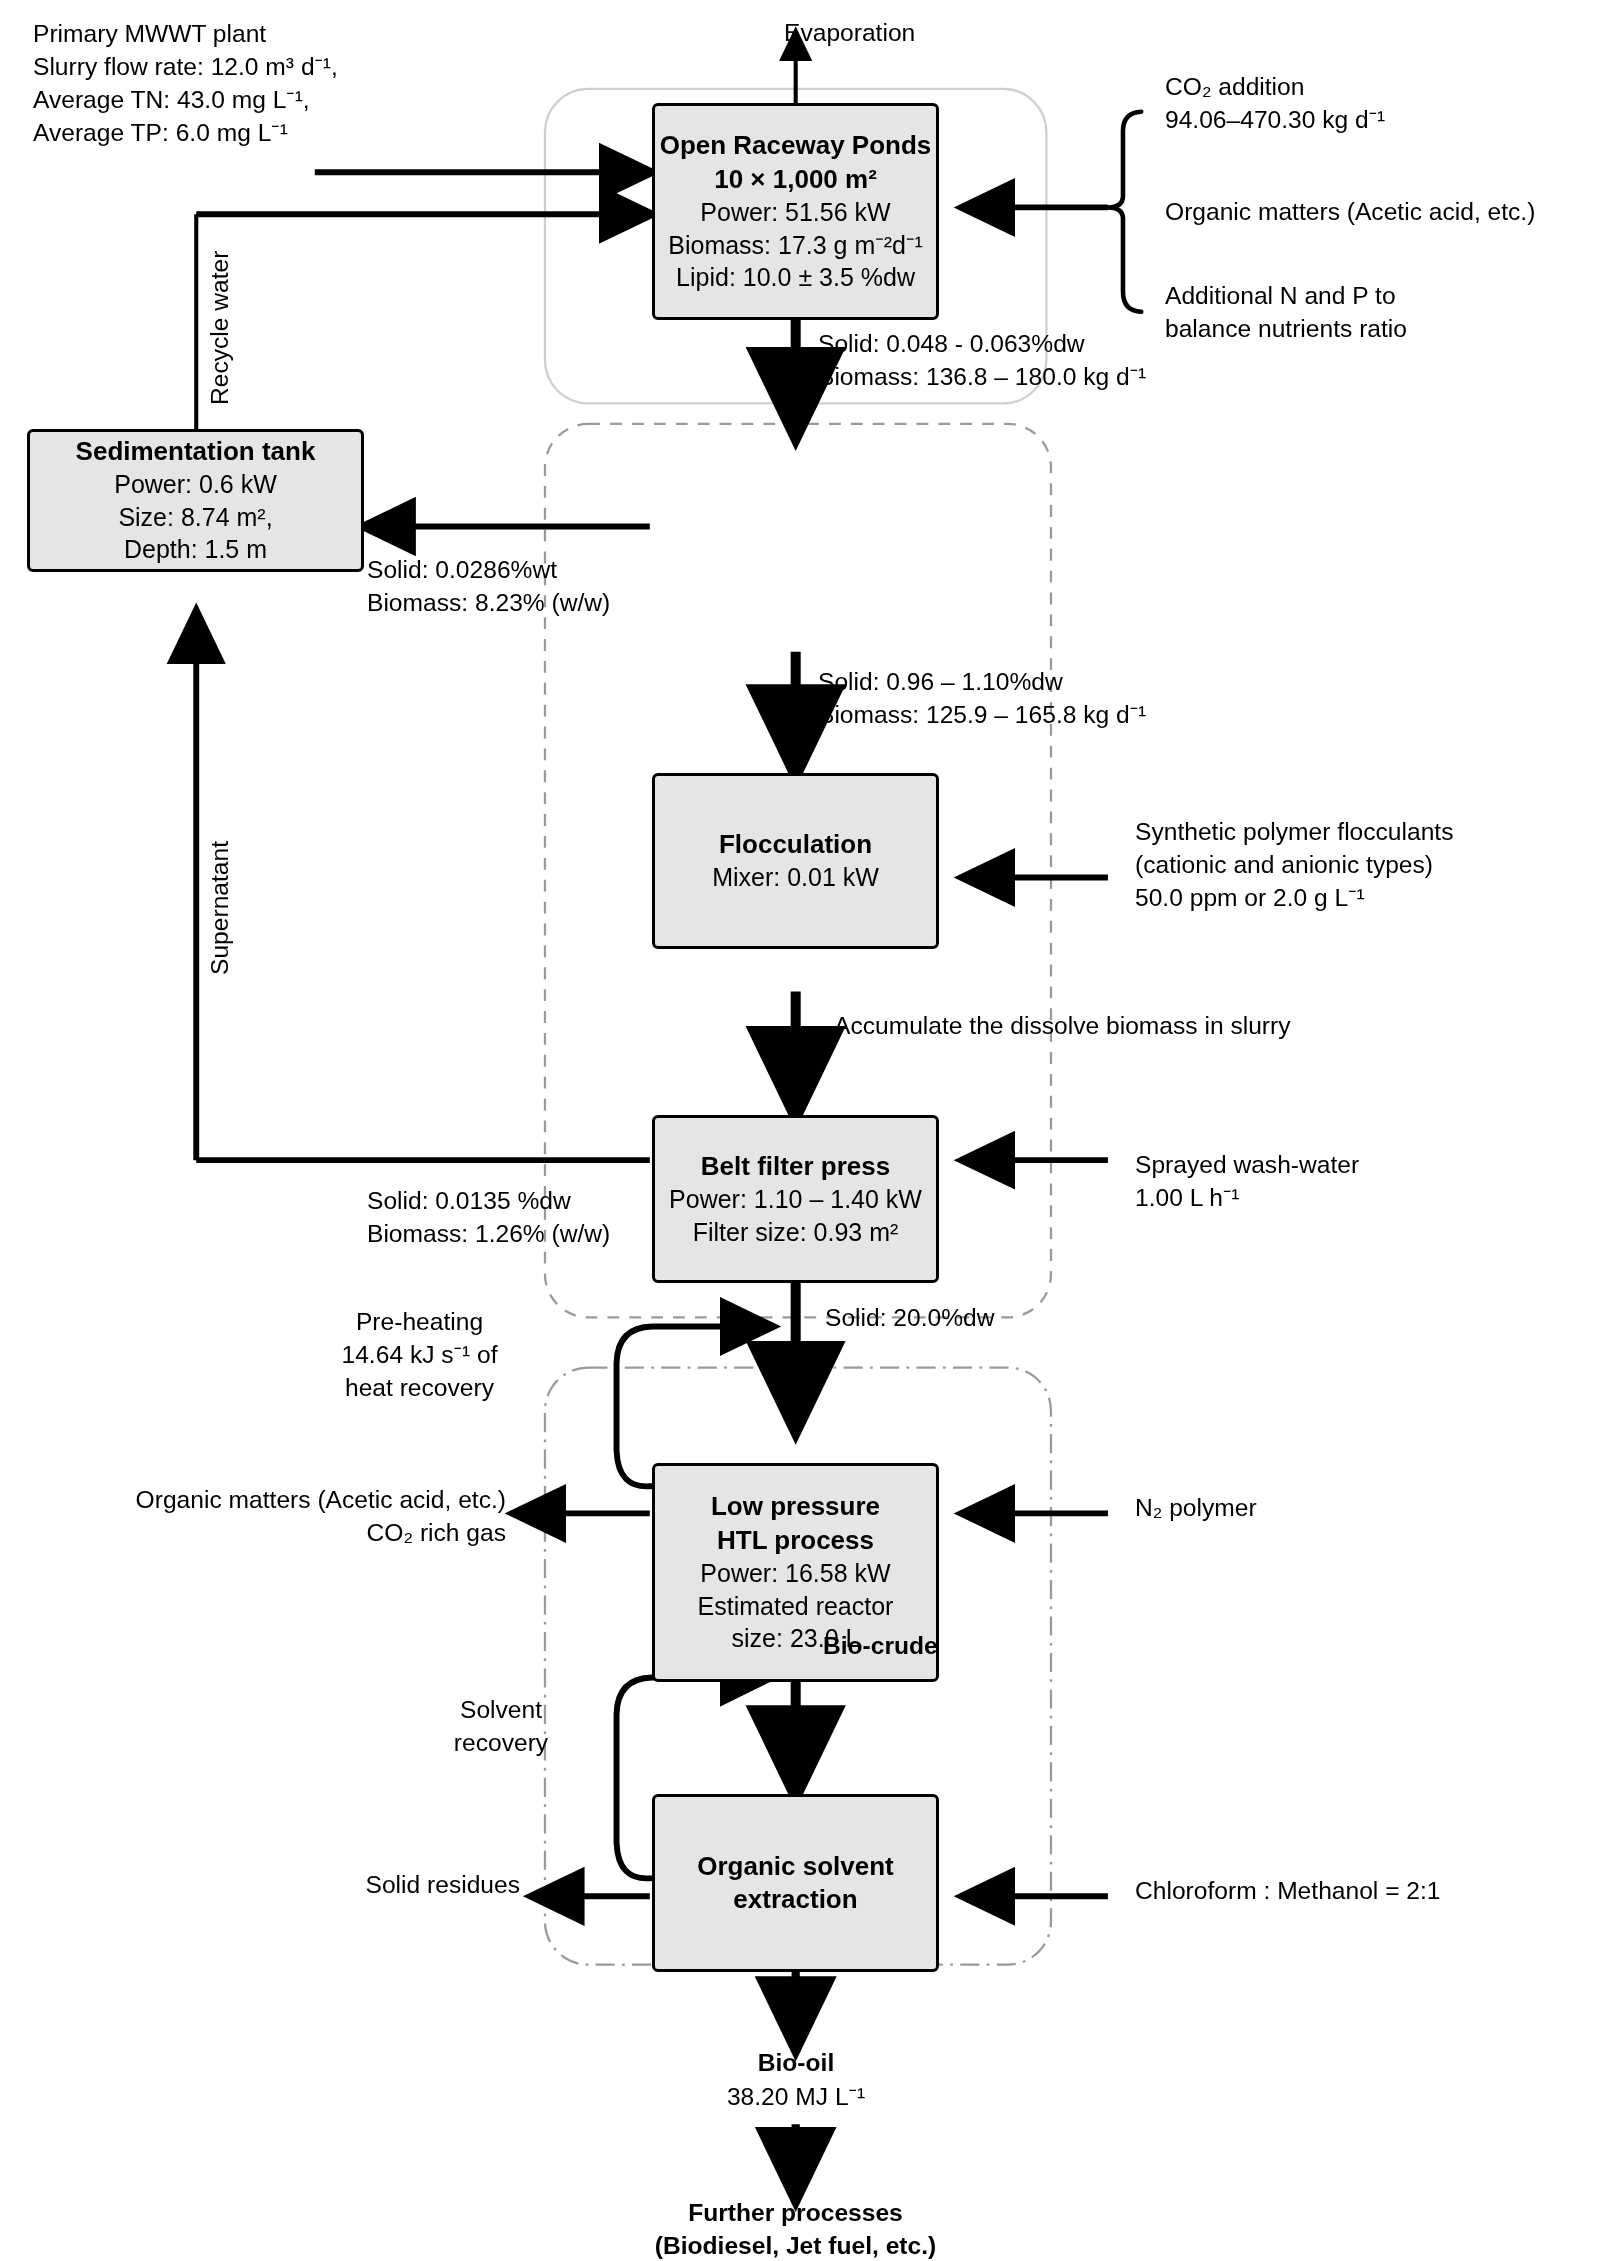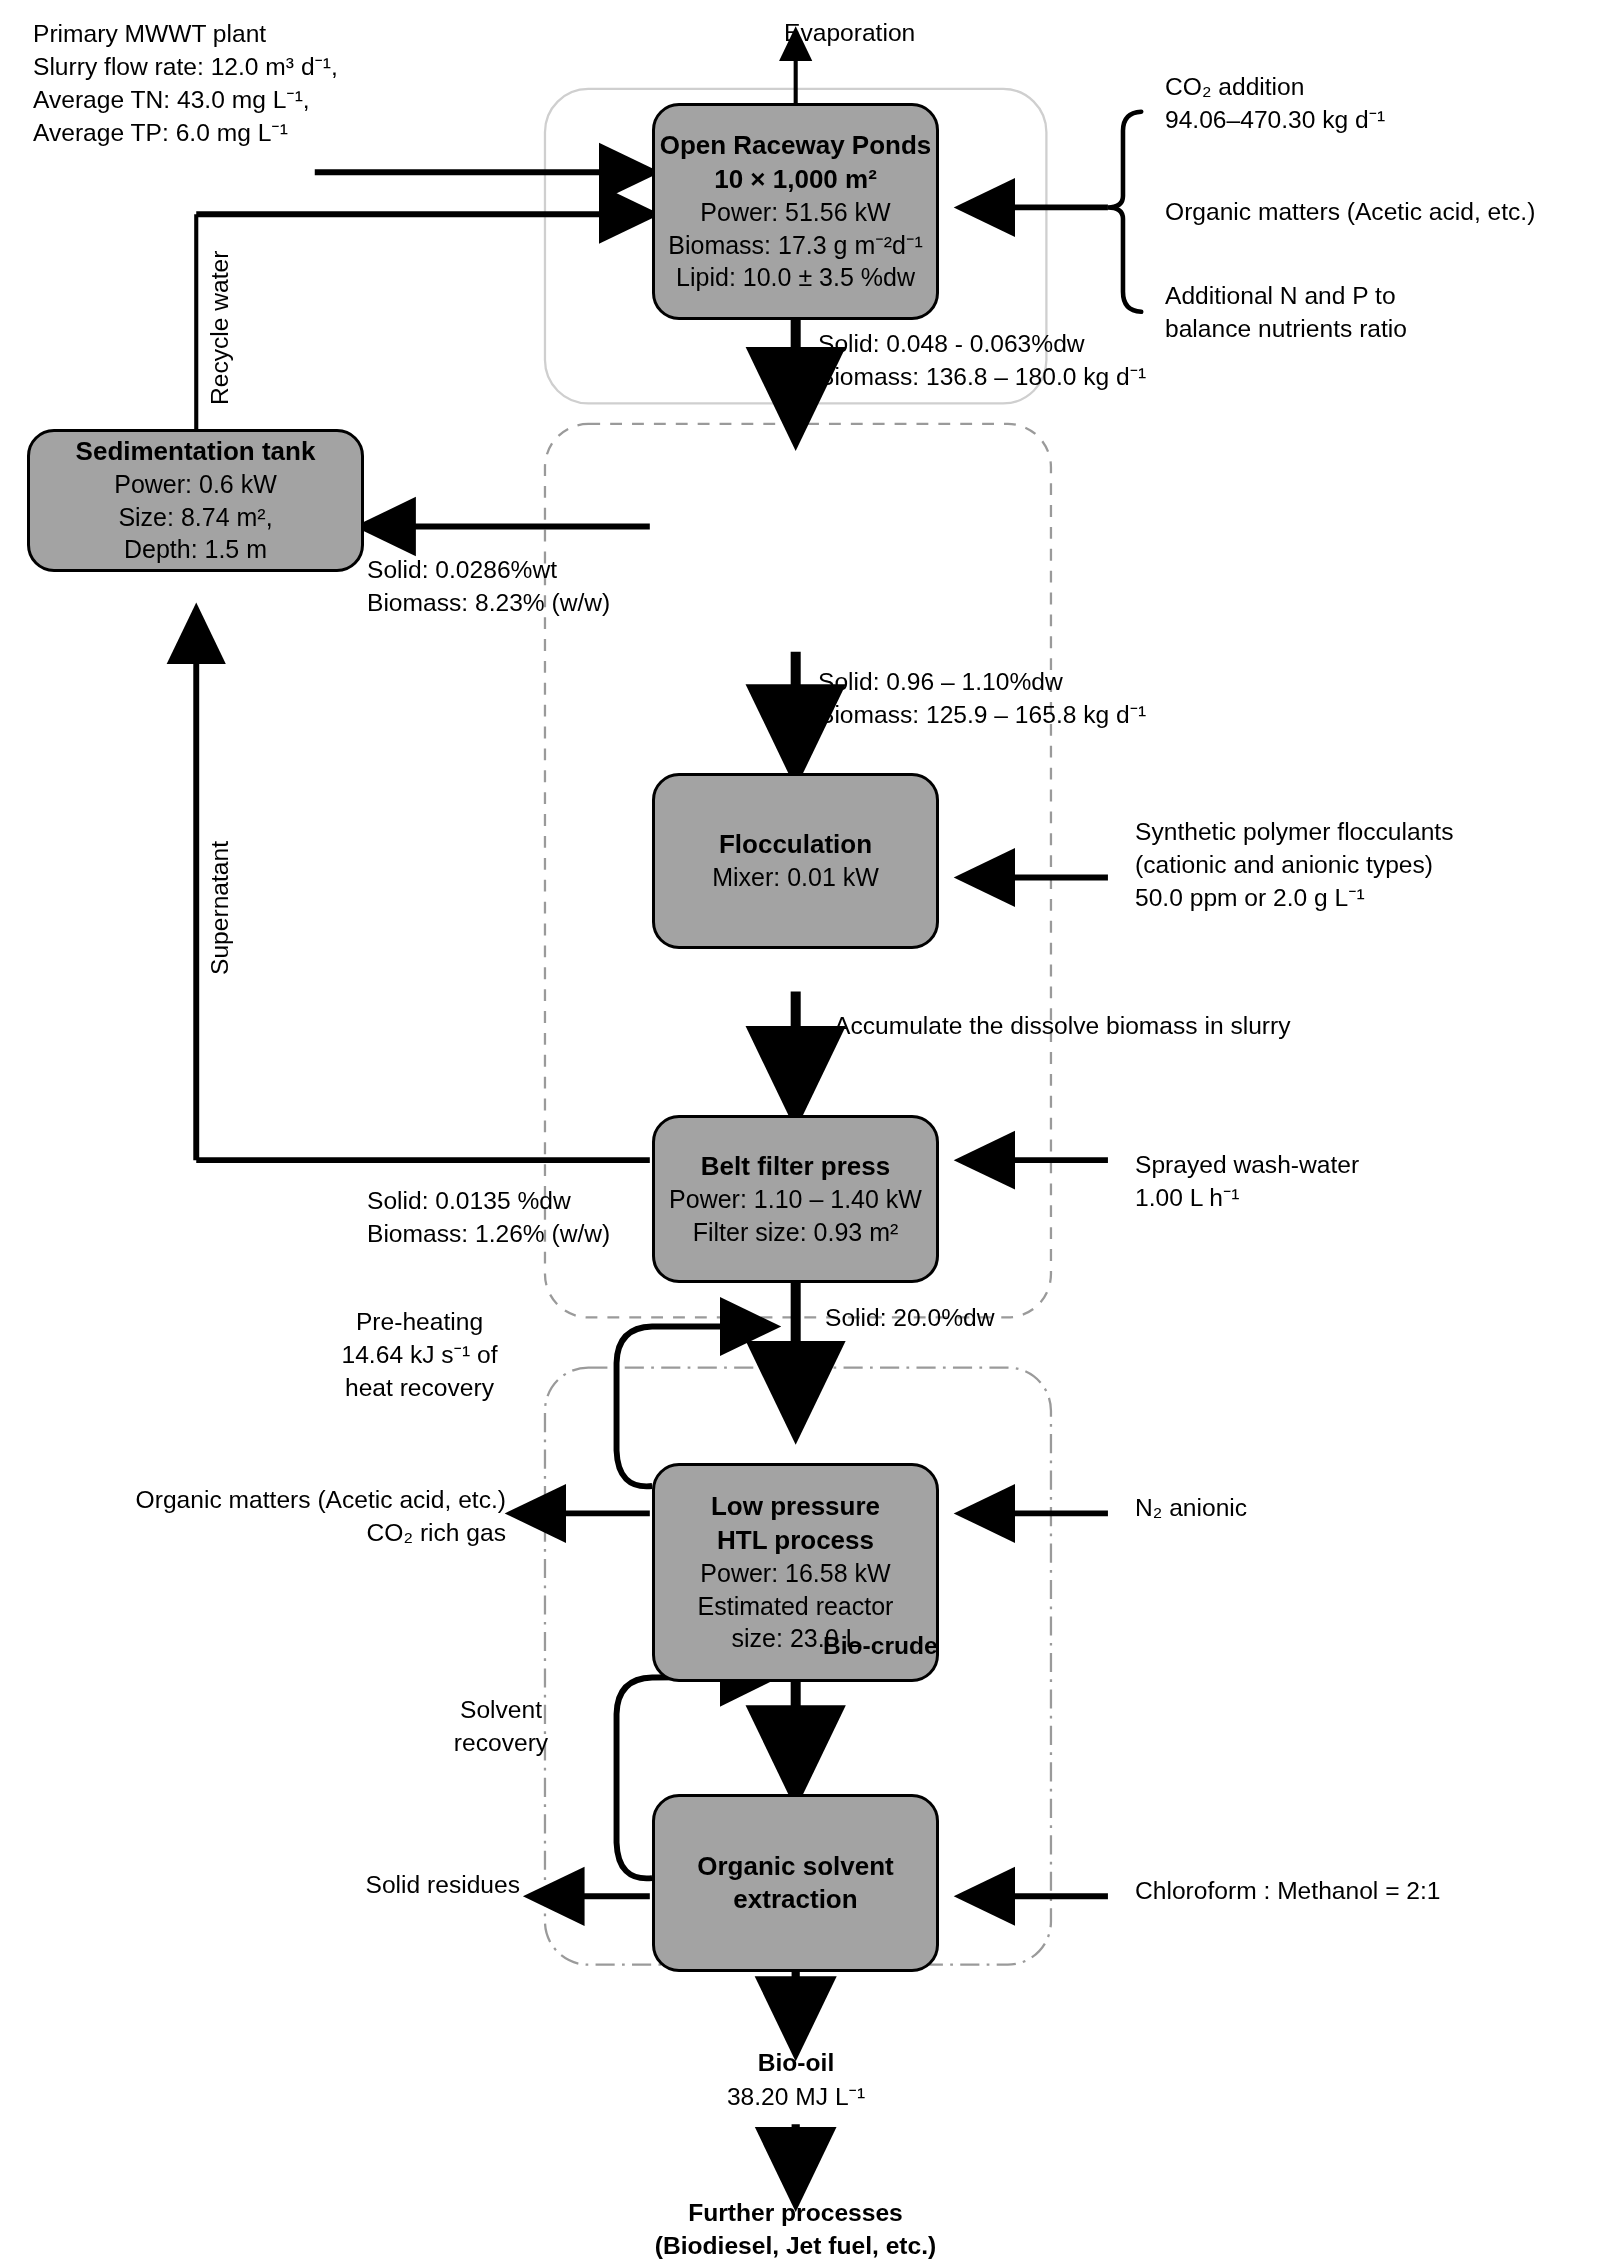--- a/index.html
+++ b/index.html
@@ -8,22 +8,22 @@
     width:1621px;height:2261px;
     background:#fff;
     font-family:"Liberation Sans", sans-serif;
     color:#000;
     overflow:hidden;
   }
   #svg-layer{position:absolute;left:0;top:0;width:1621px;height:2261px;}
   .node{
     position:absolute;
     border:3.2px solid #000;
-    border-radius:27px;
-    background:#a3a3a3;
+    border-radius:6px;
+    background:#e5e5e5;
     box-sizing:border-box;
     display:flex;
     flex-direction:column;
     align-items:center;
     justify-content:center;
     text-align:center;
     z-index:5;
   }
   .node .t{font-weight:bold;font-size:26px;line-height:1.28;white-space:nowrap;}
   .node .l{font-size:25px;line-height:1.30;white-space:nowrap;}
@@ -157,21 +157,21 @@
 
   <div class="note c" style="left:292px; top:1306px; width:255px;">Pre-heating
 14.64 kJ s⁻¹ of
 heat recovery</div>
 
   <div class="note" style="left:825px; top:1302px;">Solid: 20.0%dw</div>
 
   <div class="note r" style="left:87px; top:1484px; width:419px;">Organic matters (Acetic acid, etc.)
 CO₂ rich gas</div>
 
-  <div class="note" style="left:1135px; top:1492px;">N₂ anionic</div>
+  <div class="note" style="left:1135px; top:1492px;">N₂ polymer</div>
 
   <div class="note bold" style="left:823px; top:1630px;">Bio-crude</div>
 
   <div class="note c" style="left:410px; top:1694px; width:182px;">Solvent
 recovery</div>
 
   <div class="note r" style="left:242px; top:1869px; width:278px;">Solid residues</div>
 
   <div class="note" style="left:1135px; top:1875px;">Chloroform : Methanol = 2:1</div>
 

